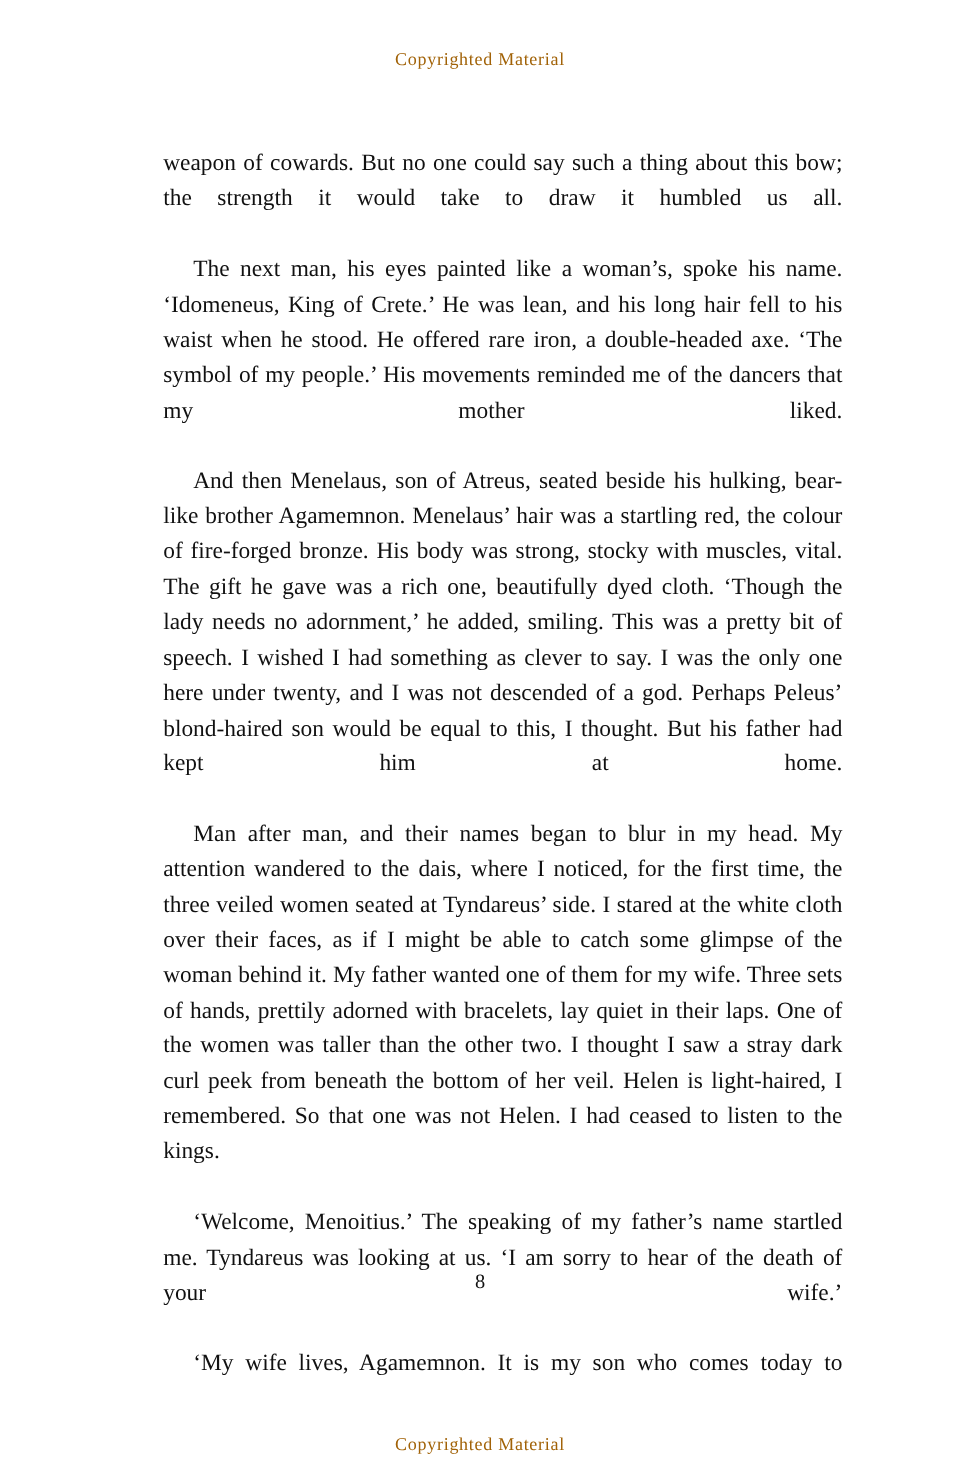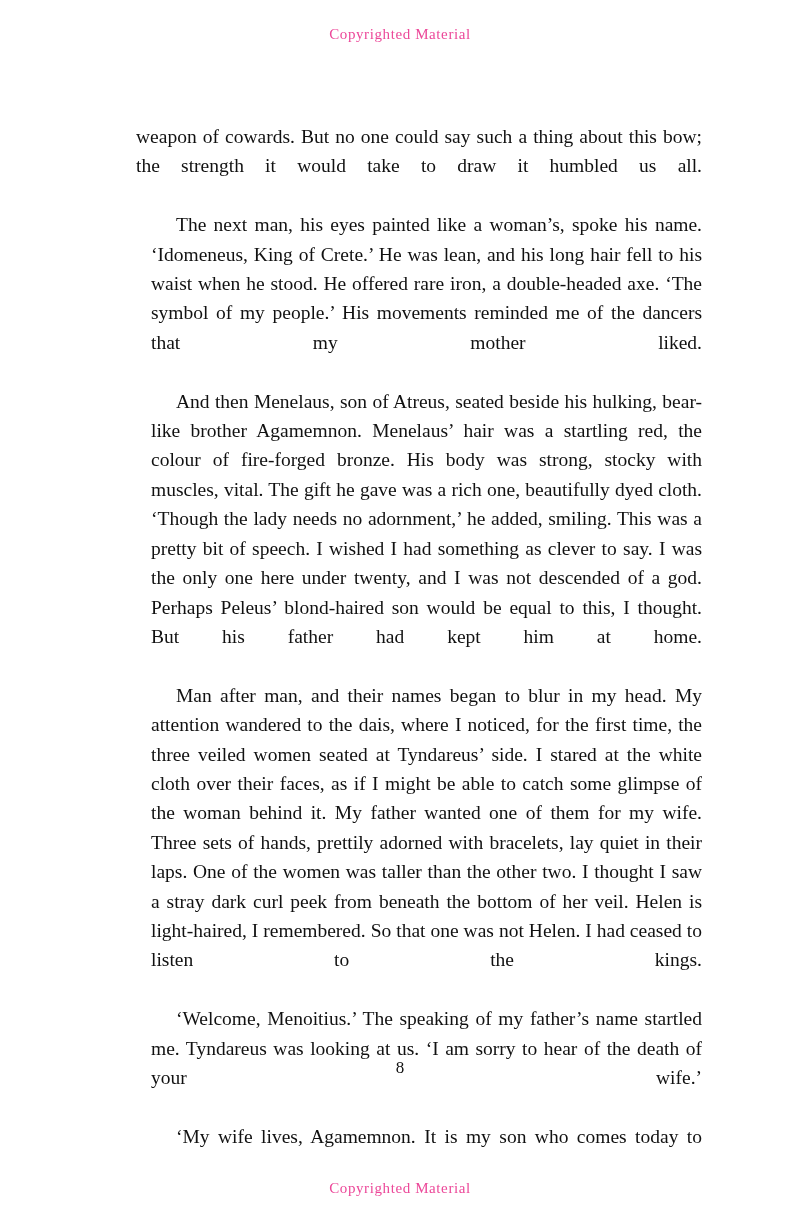--- a/index.html
+++ b/index.html
@@ -21,21 +21,22 @@
     box-sizing: border-box;
   }
   .watermark {
     position: absolute;
     left: 0;
     width: 100%;
     text-align: center;
     font-family: "Liberation Serif", serif;
     font-size: 15px;
     letter-spacing: 0.6px;
-    color: #ec4899;
+    color: #a16207;
+    margin-top: 16px;
   }
   .watermark-top { top: 26px; }
   .watermark-bottom { top: 1180px; }
 
   .body-text {
     position: absolute;
     left: 136px;
     top: 122px;
     width: 566px;
   }
@@ -43,21 +44,20 @@
     margin: 0;
     font-size: 19.5px;
     line-height: 29.4px;
     text-align: justify;
     text-justify: inter-word;
     color: #111111;
     hyphens: none;
   }
   .body-text p.indent {
     text-indent: 25px;
-    margin-left: 15px;
   }
   
   .body-text p::after {
     content: "";
     display: inline-block;
     width: 100%;
   }
   .folio {
     position: absolute;
     left: 0;

